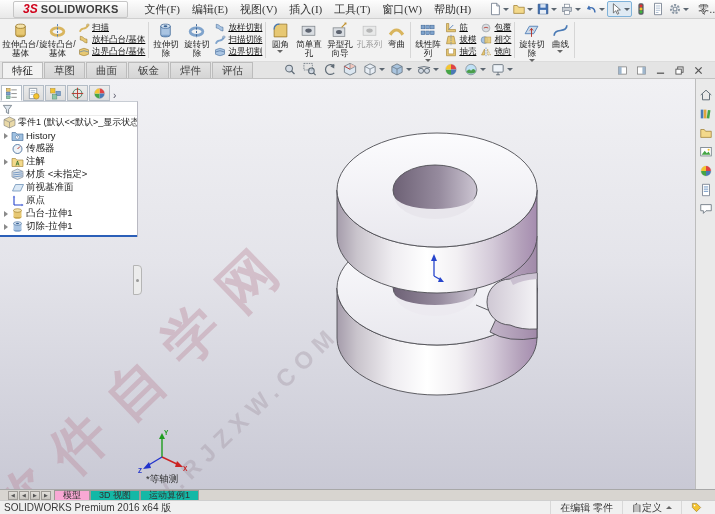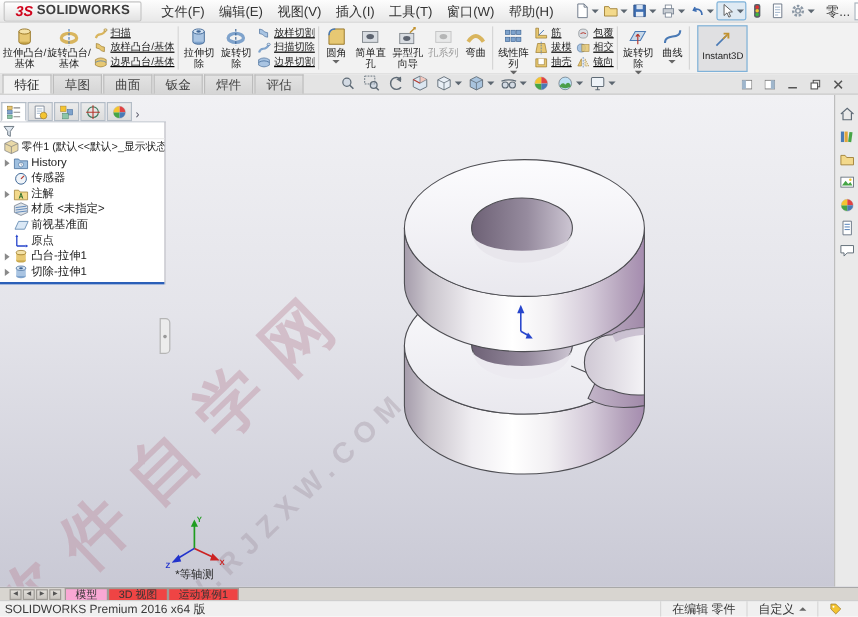--- a/index.html
+++ b/index.html
@@ -1,25 +1,25 @@
 <!DOCTYPE html>
 <html><head>
 <meta charset="utf-8">
 <style>
   html,body{margin:0;padding:0;width:715px;height:514px;overflow:hidden;
     font-family:"Liberation Sans","DejaVu Sans",sans-serif;background:#fff;-webkit-font-smoothing:antialiased;}
   *{box-sizing:border-box;}
   
   .titlebar{height:19px;background:linear-gradient(#fdfdfd,#e8e8e8);border-bottom:1px solid #cfcfcf;
-    display:flex;align-items:center;padding:0 3px;font-size:11px;color:#333;}
+    display:flex;align-items:center;padding:0 13px;font-size:11px;color:#333;}
   .logo{display:flex;align-items:center;gap:3px;background:linear-gradient(#ffffff,#e2e2e2);
     border:1px solid #c6c6c6;border-radius:2px;padding:0 9px;height:17px;margin-right:10px;}
   .logo .mark{color:#d0021b;font-weight:bold;font-style:italic;font-size:12px;}
   .logo .word{font-weight:bold;font-size:11px;letter-spacing:.2px;color:#3d3d3d;}
-  .menu{display:flex;}
+  .menu{display:flex;font-family:Liberation Serif, serif;}
   .menu .mi{padding:1px 6px;cursor:default;white-space:nowrap;}
   .qbar{display:flex;align-items:center;margin-left:8px;gap:1px;}
   .qbtn{display:flex;align-items:center;padding:0 1px;}
   .qbtn svg{width:14px;height:14px;}
   .dd{width:0;height:0;border-left:3px solid transparent;border-right:3px solid transparent;border-top:3.5px solid #5c6670;margin-left:1px;}
   .pressedbox{border:1px solid #7fb2d9;background:#dfeaf3;border-radius:2px;display:flex;align-items:center;padding:0 1px;}
   .doclabel{margin:0 4px 0 8px;color:#444;white-space:nowrap;}
   .searchbox{display:flex;align-items:center;background:#fff;border:1px solid #aab4bd;height:15px;width:118px;padding:0 2px;gap:2px;}
   
   .ribbon{height:43px;background:#f2f2f2;display:flex;align-items:stretch;padding:1px 0 1px 2px;border-bottom:1px solid #dcdcdc;}
@@ -75,21 +75,21 @@
   
   .taskpane{position:absolute;right:0;top:0;width:20px;height:100%;background:#eaeaea;border-left:1px solid #bdbdbd;z-index:3;
     display:flex;flex-direction:column;align-items:center;padding-top:8px;gap:4px;}
   .tp{width:15px;height:15px;display:flex;align-items:center;justify-content:center;}
   .tp svg{width:14px;height:14px;}
   
   .bottombar{height:11px;background:#d8d5d0;border-top:1px solid #a8a8a8;display:flex;align-items:stretch;font-size:9px;color:#333;}
   .bnav{display:flex;align-items:center;gap:1px;padding:0 3px 0 8px;}
   .bn{display:inline-block;width:10px;height:9px;background:linear-gradient(#e2dfda,#c8c5c0);border:1px solid #9e9b96;
     font-size:5px;line-height:7px;text-align:center;color:#555;}
-  .btab{padding:0 8px;border:1px solid #9e9b96;border-bottom:none;background:#ef4444;display:flex;align-items:center;white-space:nowrap;}
+  .btab{padding:0 8px;border:1px solid #9e9b96;border-bottom:none;background:#14b8a6;display:flex;align-items:center;white-space:nowrap;}
   .btab.active{background:#f9a8d4;}
   
   .statusbar{height:14px;background:#f0f0f0;border-top:1px solid #cfcfcf;display:flex;align-items:center;font-size:10px;color:#3a3a3a;padding:0 4px;}
   .sspacer{flex:1;}
   .scell{padding:0 9px;border-left:1px solid #d8d8d8;height:100%;display:flex;align-items:center;gap:4px;white-space:nowrap;}
   .scell svg{width:11px;height:11px;}
   .upcaret{width:0;height:0;border-left:3px solid transparent;border-right:3px solid transparent;border-bottom:3.5px solid #666;}
 </style>
 </head>
 <body>
@@ -661,26 +661,20 @@
       </div>
     <div class="rbig" style="width:26px">
         <svg>
           <use href="#i-curve"></use>
         </svg>
         <span class="rlab">曲线</span>
         <i class="rcaret"></i>
       </div>
   </div>
   <div class="rsep"></div>
-  <div class="instant">
-    <svg>
-        <use href="#i-instant3d"></use>
-      </svg>
-      <span class="rlab">Instant3D</span>
-  </div>
 </div>
 
 <div class="tabrow">
   <span style="width:2px"></span>
   <span class="ftab active">特征</span>
   <span class="ftab">草图</span>
   <span class="ftab">曲面</span>
   <span class="ftab">钣金</span>
   <span class="ftab">焊件</span>
   <span class="ftab">评估</span>

